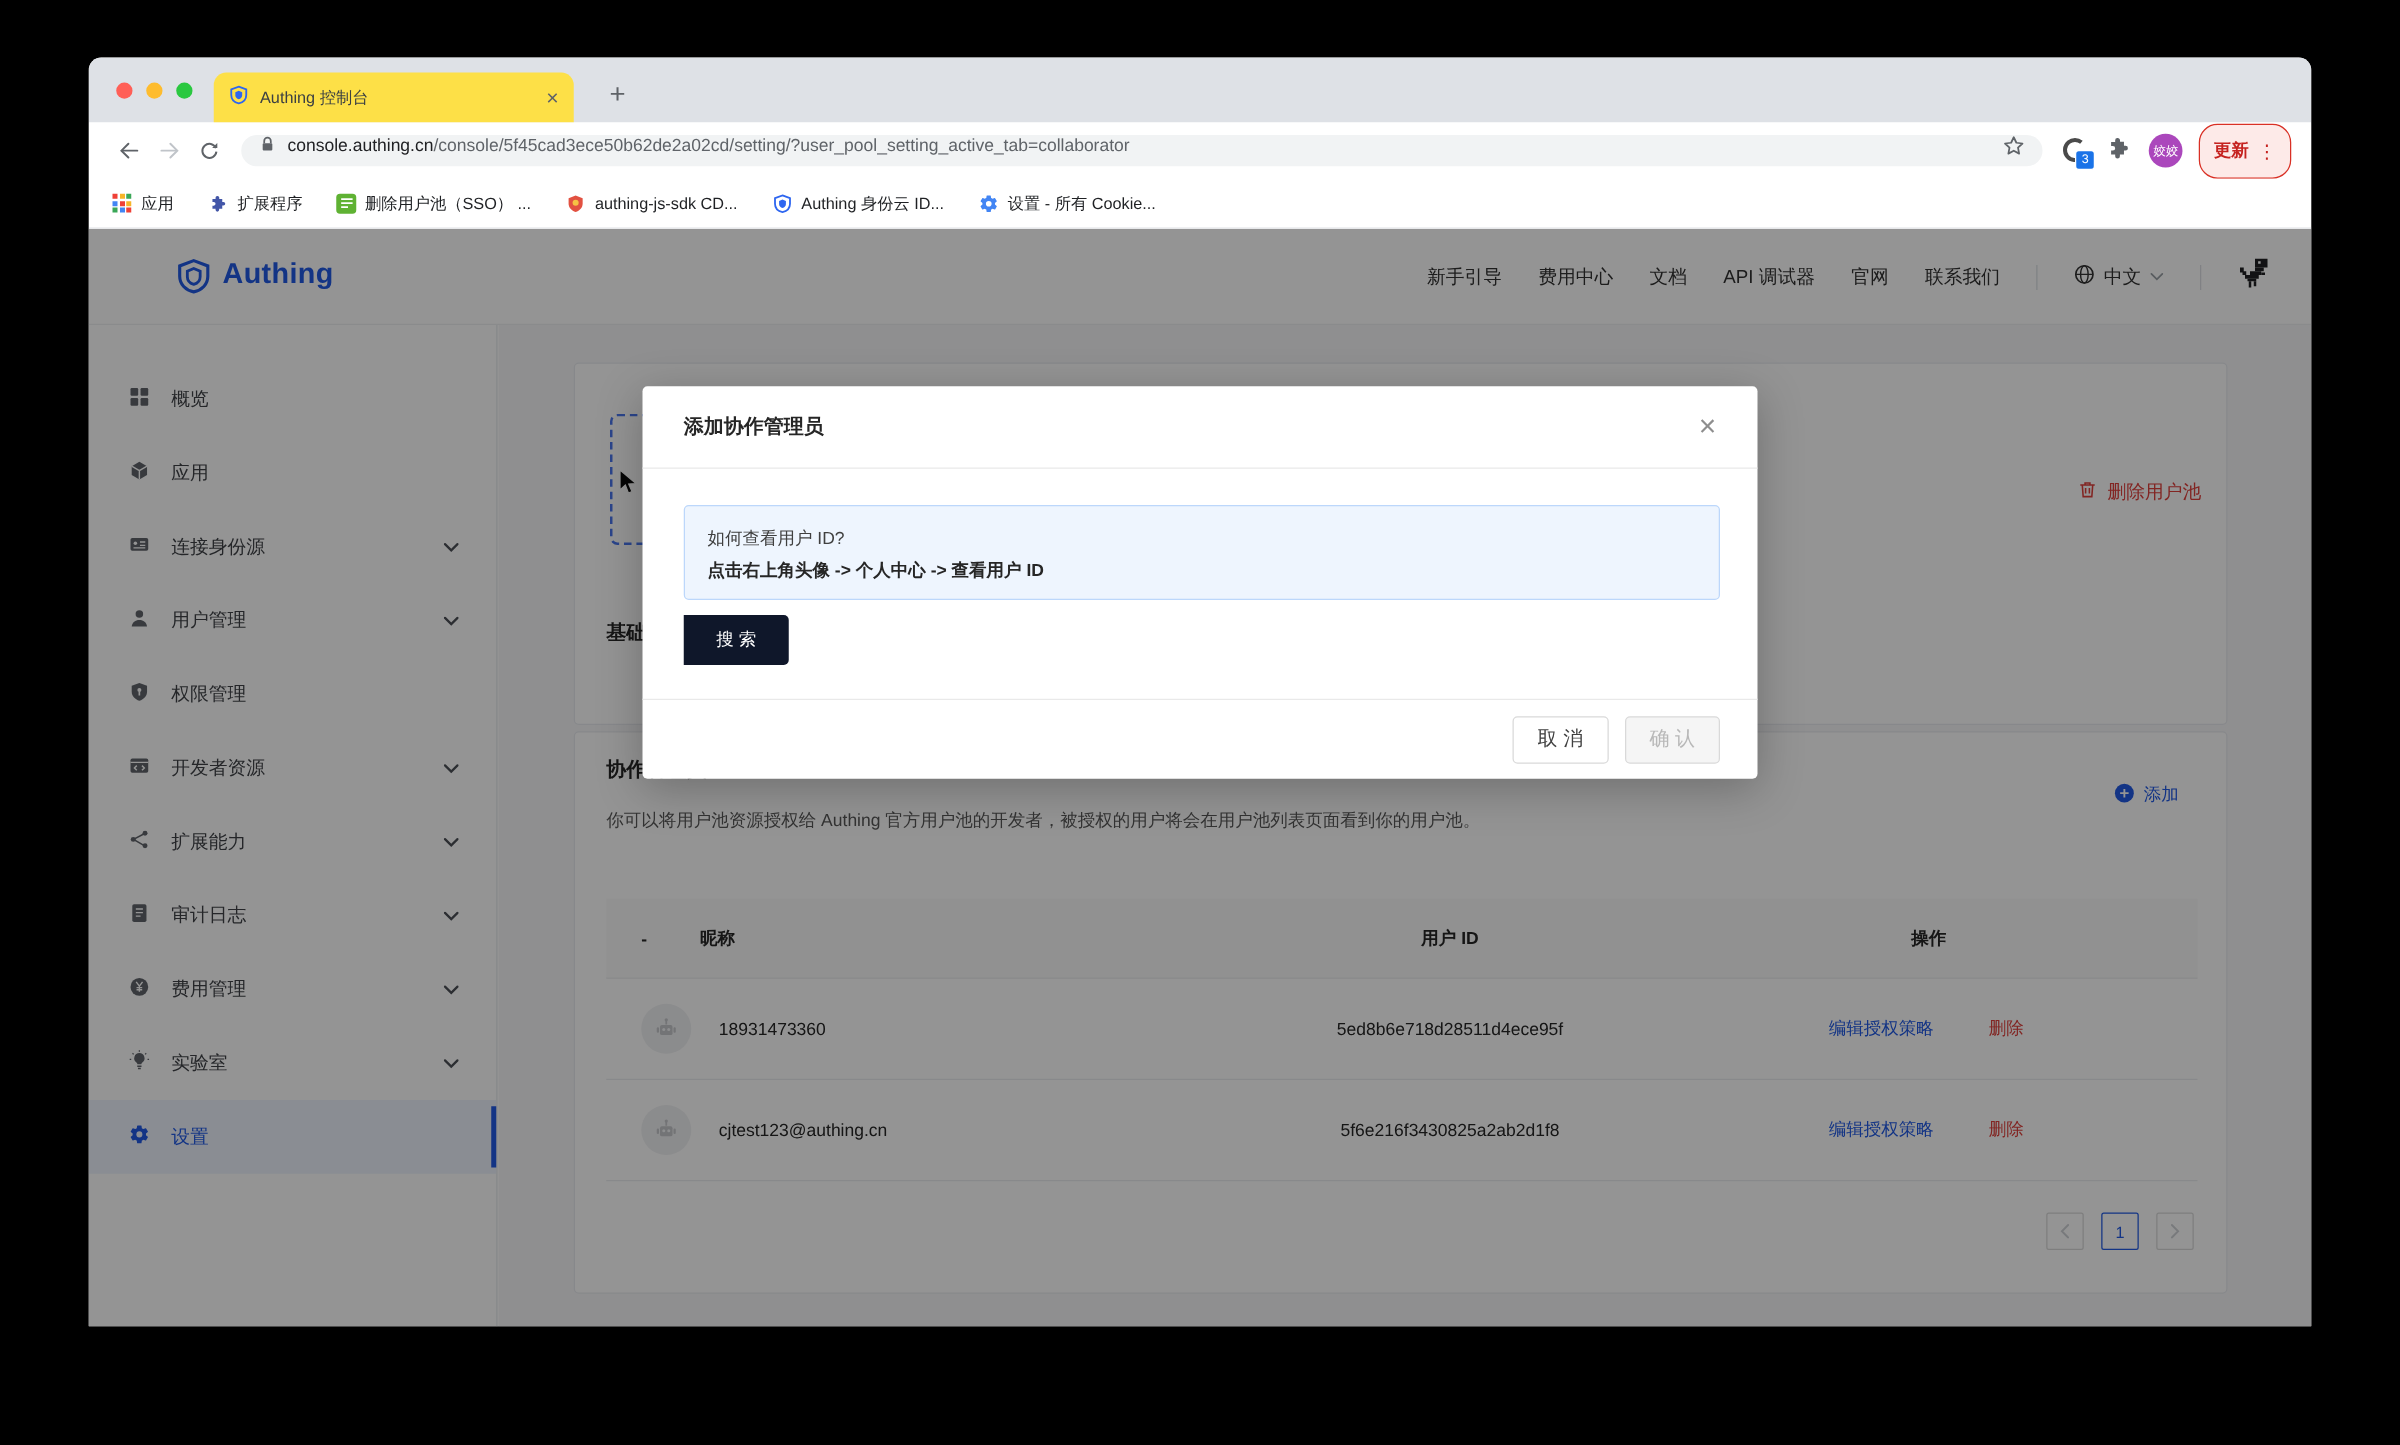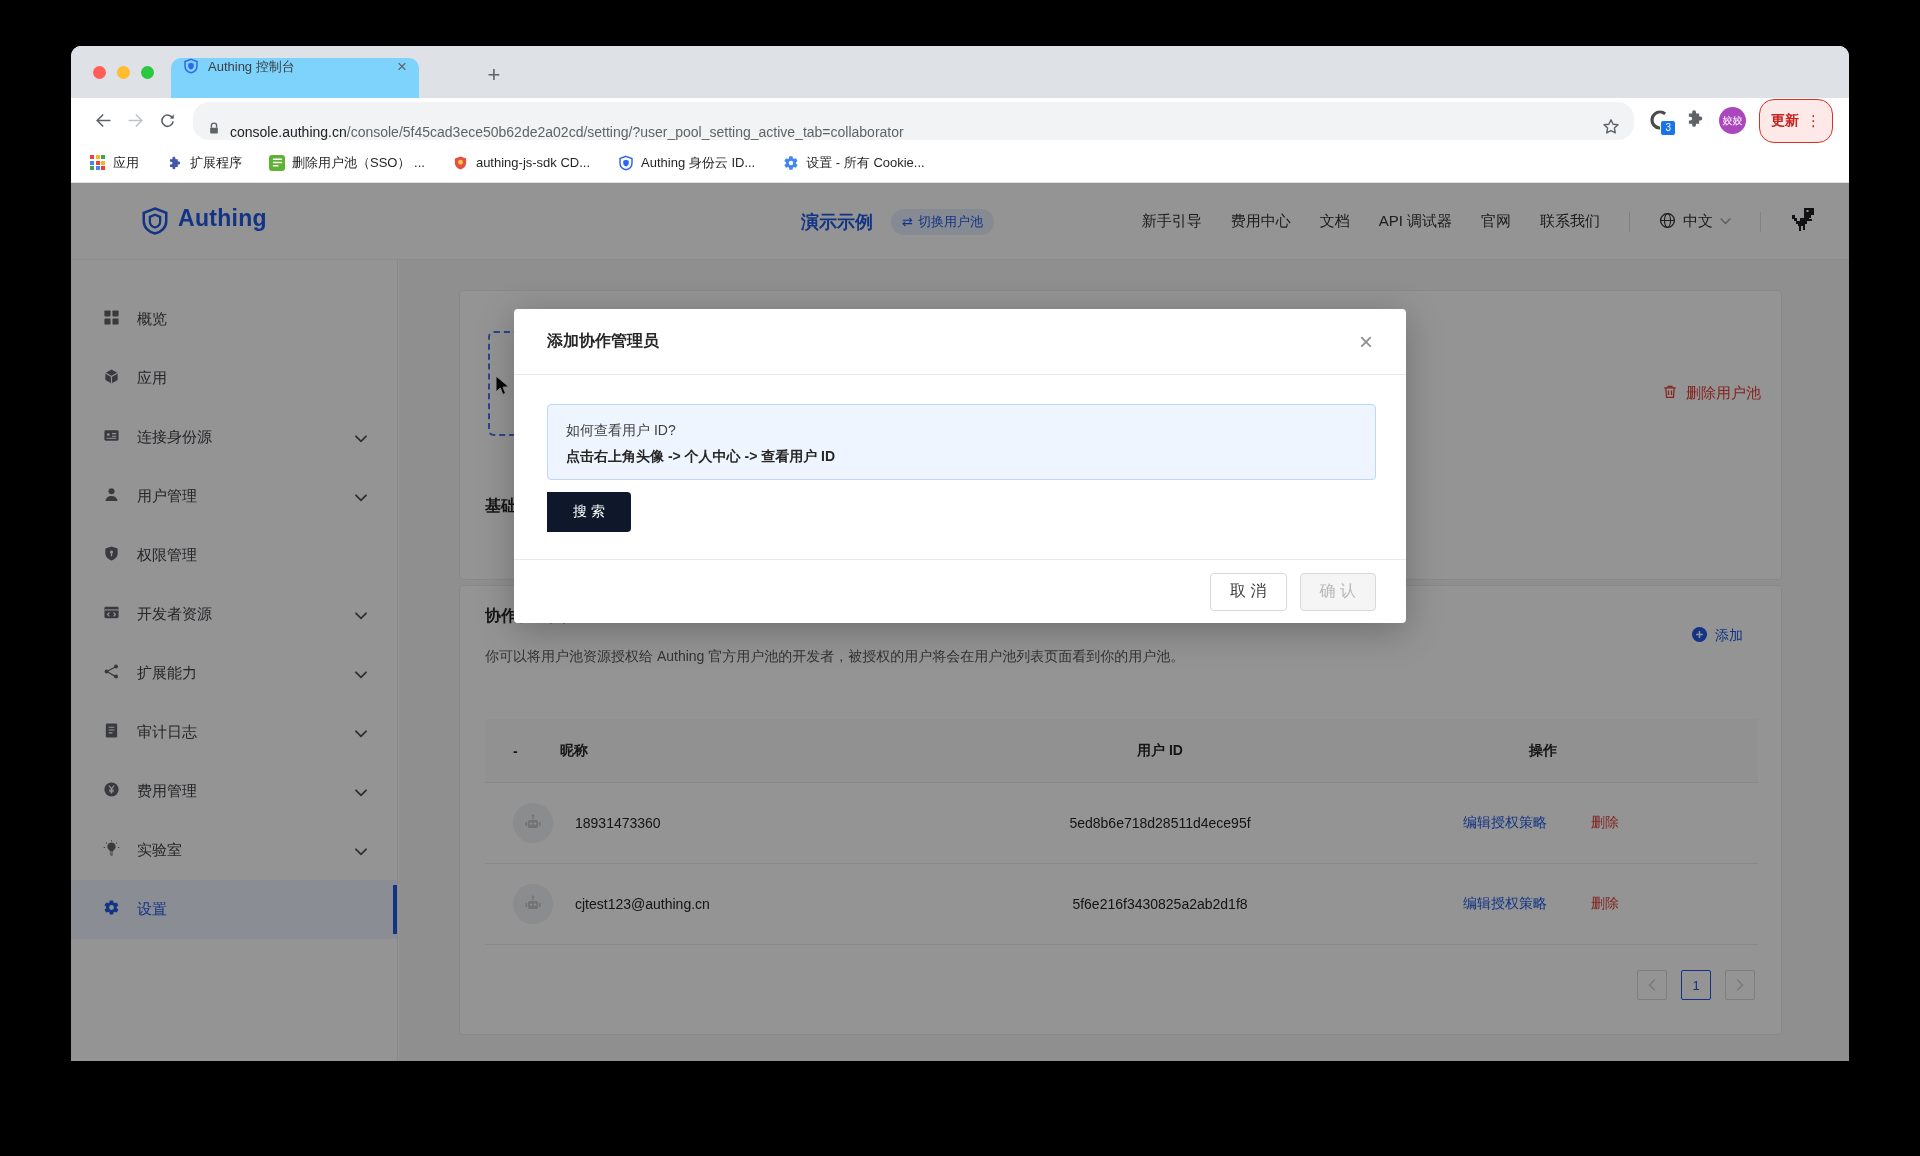--- a/index.html
+++ b/index.html
@@ -7,33 +7,33 @@
   body { background:#000; font-family:"Liberation Sans","DejaVu Sans",sans-serif; position:relative; overflow:hidden; }
 
   .window { position:absolute; left:71px; top:46px; width:1778px; height:1015px;
             border-radius:10px 10px 0 0; overflow:hidden; background:#fff; }
 
   
   .tabbar { position:absolute; left:0; top:0; width:100%; height:52px; background:#dee1e6; }
   .traffic { position:absolute; left:22px; top:20px; display:flex; gap:11px; }
   .traffic span { width:13px; height:13px; border-radius:50%; display:block; }
   .tl-red{background:#ff5f57;} .tl-yellow{background:#febc2e;} .tl-green{background:#2ac840;}
-  .tab { position:absolute; left:100px; top:12px; width:248px; height:40px; background:#7dd3fc;
-         border-radius:10px 10px 0 0; display:flex; padding:0 12px; }
+  .tab { position:absolute; left:100px; top:12px; width:288px; height:40px; background:#fde047;
+         border-radius:10px 10px 0 0; display:flex; align-items:center; padding:0 12px; }
   .tab-title { flex:1; font-size:13px; color:#3c4043; margin-left:9px; white-space:nowrap; overflow:hidden; }
   .tab-close { font-size:17px; color:#5f6368; line-height:1; cursor:default; }
   .newtab { position:absolute; left:408px; top:14px; width:30px; height:30px; display:flex;
             align-items:center; justify-content:center; font-size:22px; color:#5f6368; }
 
   
   .toolbar { position:absolute; left:0; top:52px; width:100%; height:45px; background:#fff;
              display:flex; align-items:center; padding:0 16px; }
   .navbtn { width:32px; height:32px; display:flex; align-items:center; justify-content:center; }
-  .urlbar { flex:1; height:38px; background:#f1f3f4; border-radius:16px; margin:0 10px;
-            display:flex; align-items:flex-end; padding:0 14px; }
+  .urlbar { flex:1; height:25px; background:#f1f3f4; border-radius:16px; margin:0 10px;
+            display:flex; align-items:flex-start; padding:0 14px; }
   .url-text { flex:1; font-size:14px; margin-left:9px; white-space:nowrap; overflow:hidden; }
   .url-domain { color:#202124; } .url-path { color:#5f6368; }
   .tool-right { display:flex; align-items:center; gap:13px; margin-left:4px; }
   .ext3 { position:relative; width:24px; height:24px; }
   .ext3 .badge { position:absolute; right:-4px; bottom:-3px; background:#1a73e8; color:#fff;
                  font-size:10px; line-height:1; padding:2px 4px; border-radius:3px; border:1px solid #fff; }
   .avatar-chip { width:27px; height:27px; border-radius:50%; background:#ab47bc; color:#fff;
                  font-size:10px; display:flex; align-items:center; justify-content:center; }
   .update-pill { display:flex; align-items:center; gap:7px; border:1.5px solid #d93025; background:#fdeae8;
                  color:#c5221f; border-radius:15px; height:44px; padding:0 11px; font-size:14px; font-weight:600; }
@@ -278,27 +278,20 @@
 
     <div class="appheader">
       <div class="logo">
         <span>
           <svg width="30" height="32" viewBox="0 0 24 24">
               <path d="M12 2 L21 5.4 V12 c0 5.2-3.8 8.9-9 10-5.2-1.1-9-4.8-9-10 V5.4 Z" fill="none" stroke="#215ae5" stroke-width="2"></path>
               <path d="M12 7 l4.1 1.7 v3.6 c0 2.5-1.7 4.2-4.1 4.9-2.4-.7-4.1-2.4-4.1-4.9 V8.7 Z" fill="none" stroke="#215ae5" stroke-width="1.8"></path>
             </svg>
         </span>
         <span class="logo-text">Authing</span>
-      </div>
-      <div class="poolgroup">
-        <span class="pool-name">演示示例</span>
-        <span class="switch-badge">
-          <span>⇄</span>
-          <span>切换用户池</span>
-        </span>
       </div>
       <div class="hnav">
         <span class="hnav-item">新手引导</span>
         <span class="hnav-item">费用中心</span>
         <span class="hnav-item">文档</span>
         <span class="hnav-item">API 调试器</span>
         <span class="hnav-item">官网</span>
         <span class="hnav-item">联系我们</span>
         <span class="hdr-div"></span>
         <span class="lang">

